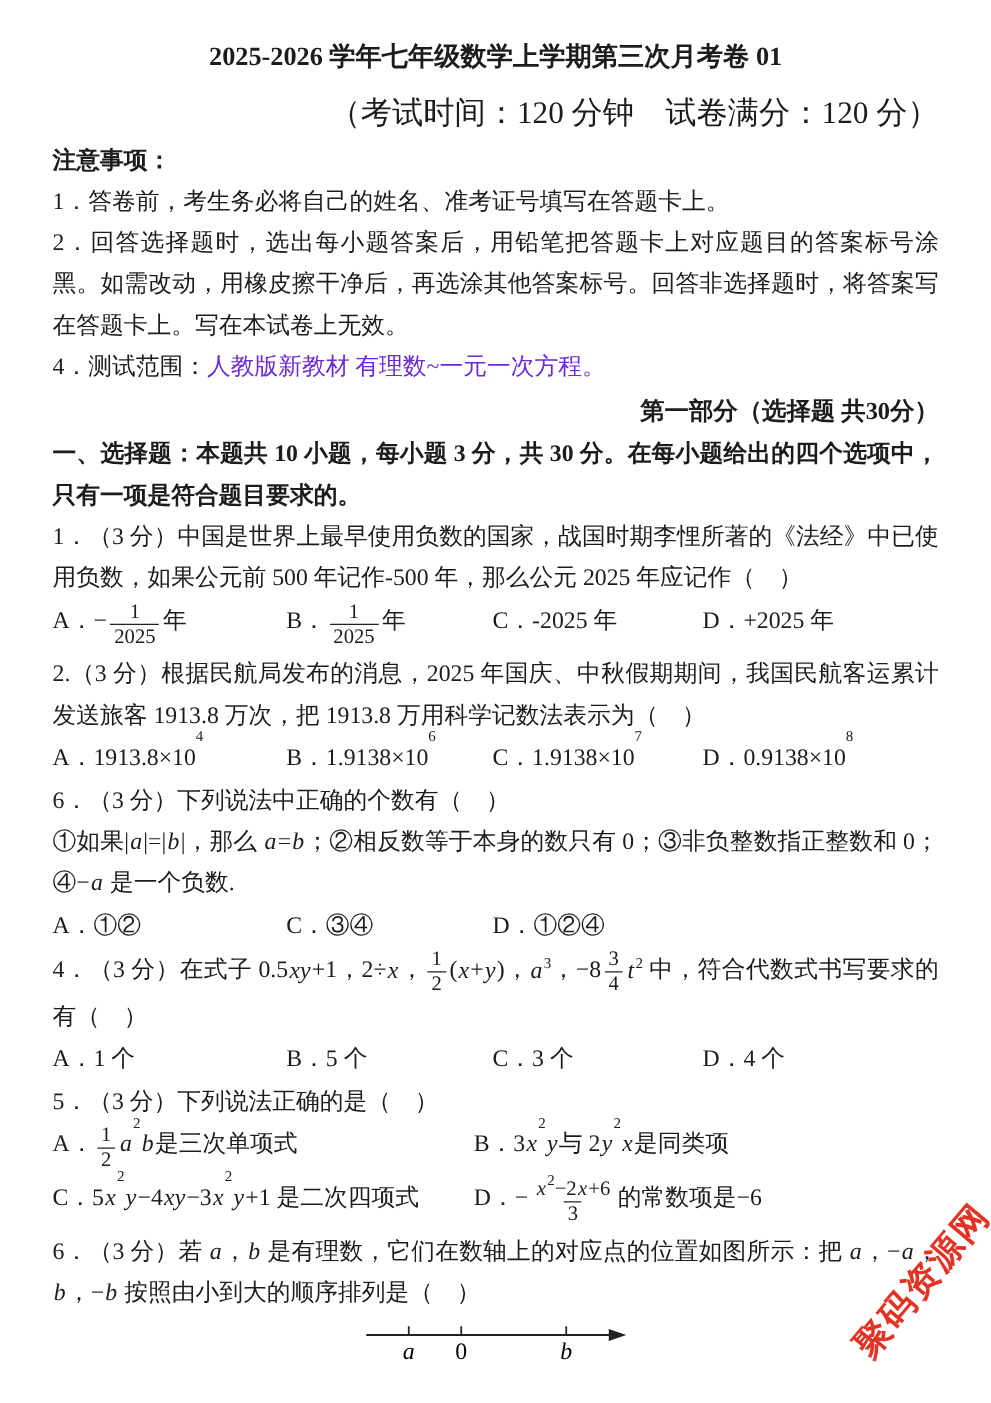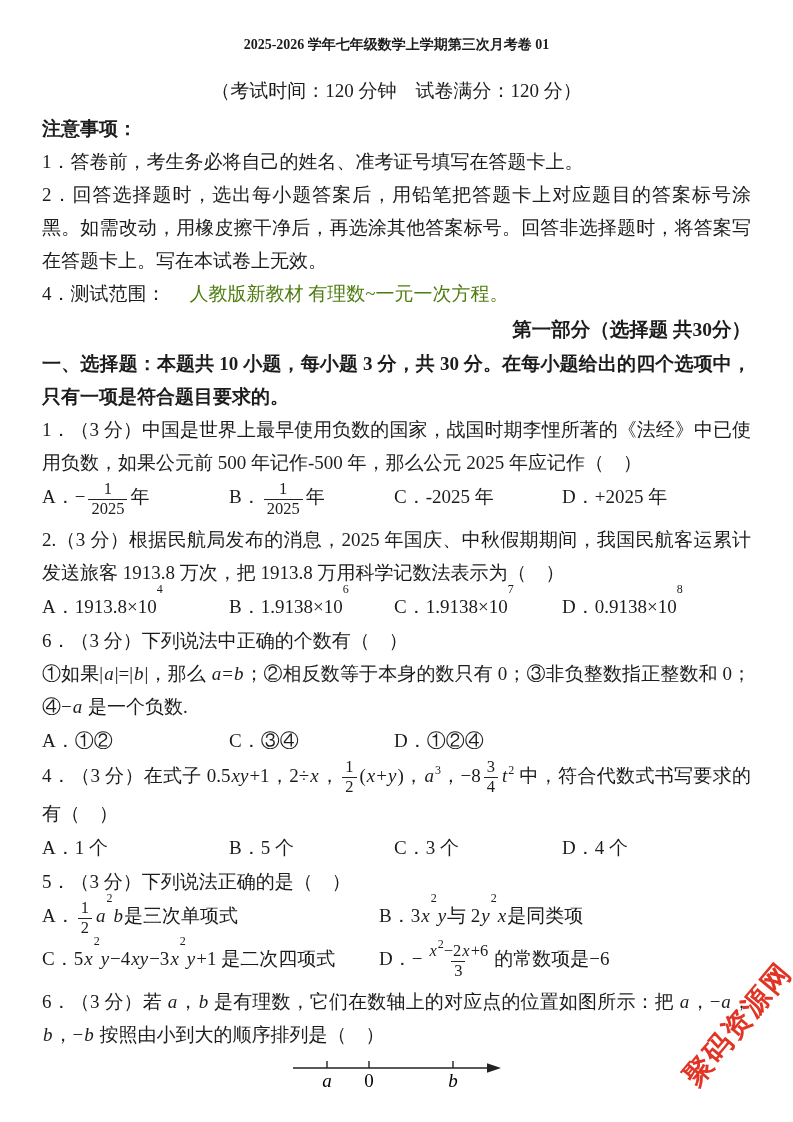--- a/index.html
+++ b/index.html
@@ -3,23 +3,23 @@
 <meta charset="utf-8">
 <style>
   html,body{margin:0;padding:0;background:#fff;}
   .page{
     position:relative;width:793px;height:1122px;background:#fff;overflow:hidden;
     color:#1c1c1c;font-family:"Liberation Serif","DejaVu Serif",serif;
     font-size:19px;box-sizing:border-box;padding:30px 42px 0 42px;
   }
   p{margin:0;line-height:33px;text-align:justify;}
   .bold{font-weight:700;}
-  .title{font-size:14px;font-weight:700;text-align:center;line-height:30px;margin:0 0 10px 0;}
-  .subtitle{font-size:19px;text-align:center;line-height:30px;margin:16px 0 6px 0;}
-  .red{color:#4d7c0f;margin-left:24px;}
+  .title{font-size:21px;font-weight:700;text-align:center;line-height:30px;margin:0 0 10px 0;}
+  .subtitle{font-size:25px;text-align:right;line-height:30px;margin:16px 0 6px 0;}
+  .red{color:#6d28d9;}
   sup{font-size:12px;line-height:0;position:relative;top:-1px;vertical-align:super;}
   i.v{font-style:italic;font-family:"Liberation Serif",serif;padding:0 1px;}
   .frac{display:inline-flex;flex-direction:column;align-items:center;vertical-align:middle;
         line-height:1.15;font-size:16.5px;margin:0 3px;text-align:center;}
   .frac .den{border-top:1.3px solid #222;padding:0 3px;}
   .frac .num{padding:0 3px;}
   .opts4{display:grid;grid-template-columns:187px 165px 168px 1fr;line-height:33px;margin:1px 0;}
   .opts2{display:grid;grid-template-columns:337px 1fr;line-height:33px;margin:1px 0;}
   .opts4>div,.opts2>div{display:flex;align-items:flex-start;min-height:33px;flex-wrap:nowrap;white-space:nowrap;}
   .tallrow>div{min-height:42px;}

